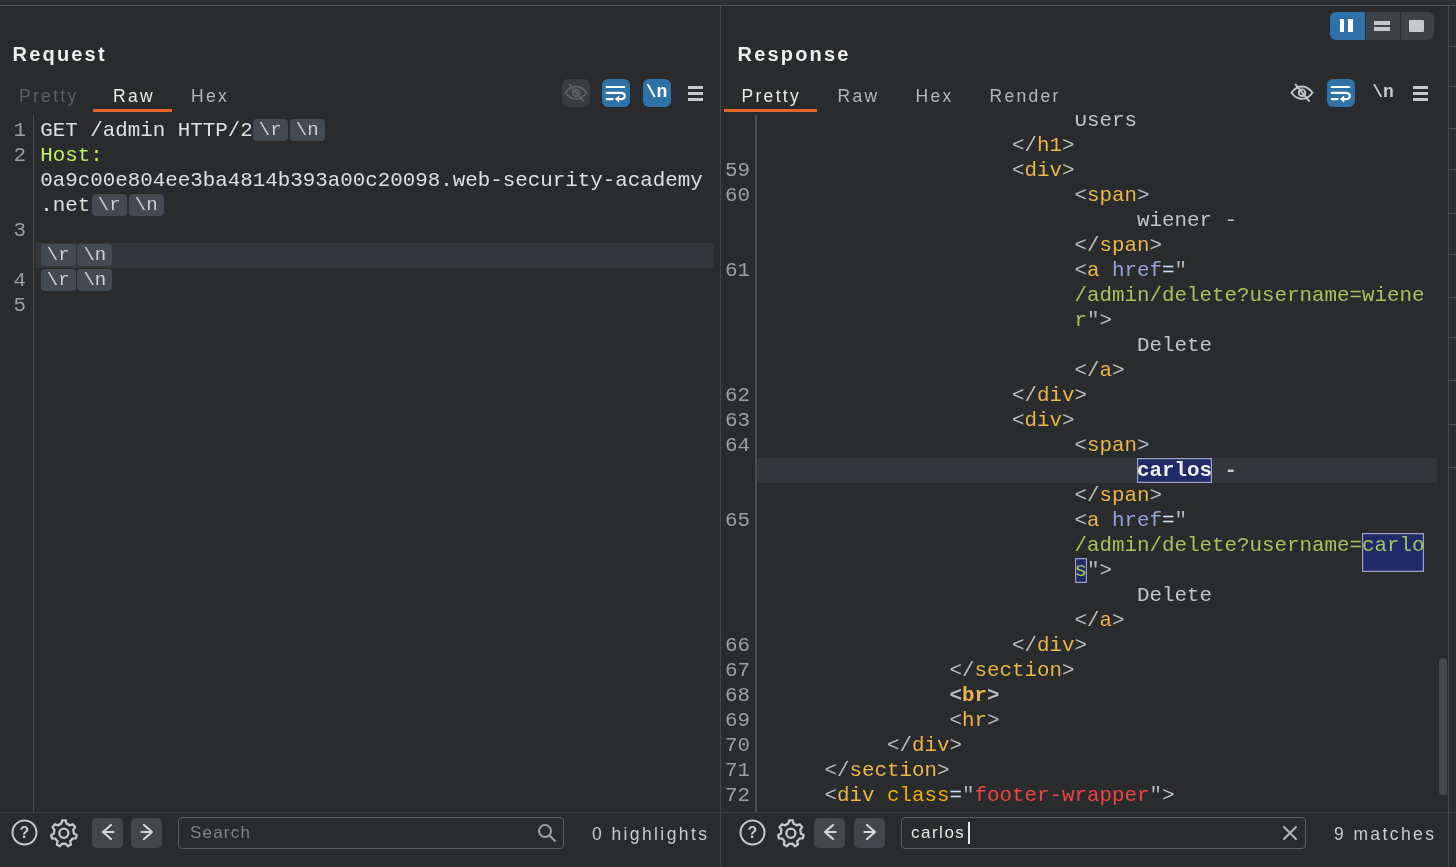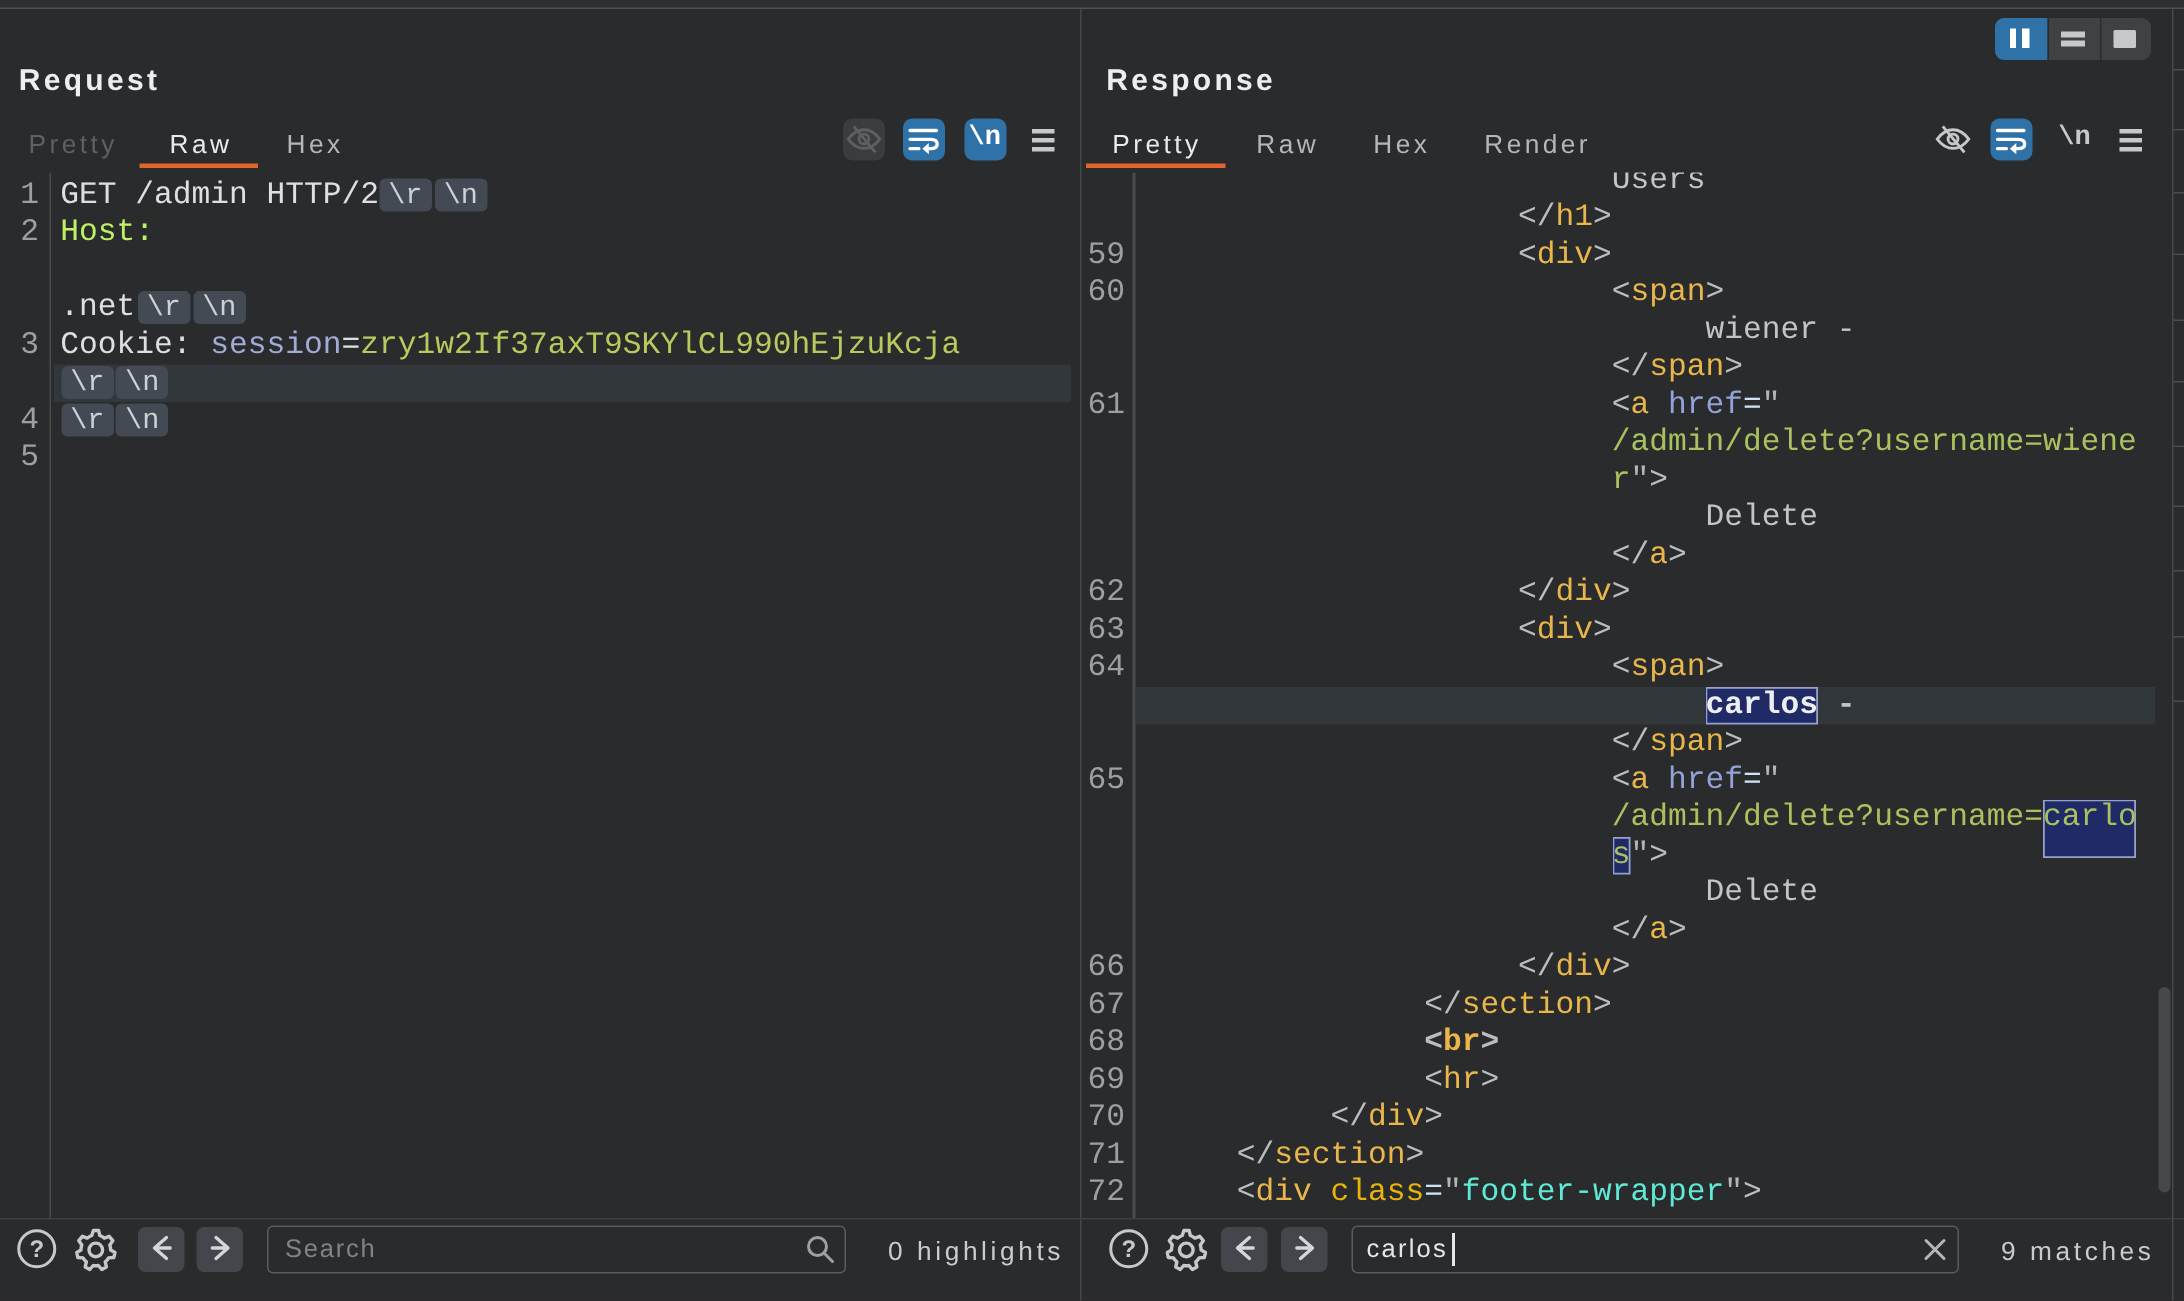--- a/index.html
+++ b/index.html
@@ -79,22 +79,22 @@
 <div style="position:absolute;left:0;top:0;width:1456px;height:867px;clip-path:inset(115px 736px 55px 0);">
 <div class="abs" style="left:33.2px;top:115px;width:1.2px;height:697px;background:#4a4c4e;"></div>
 <div class="abs" style="left:35.6px;top:242.5px;width:678.5px;height:25px;background:#32373c;"></div>
 <div class="num mono" style="left:-34px;top:117.5px;">1</div>
 <div class="num mono" style="left:-34px;top:142.5px;">2</div>
 <div class="num mono" style="left:-34px;top:217.5px;">3</div>
 <div class="num mono" style="left:-34px;top:267.5px;">4</div>
 <div class="num mono" style="left:-34px;top:292.5px;">5</div>
 <div class="row mono" style="left:40.2px;top:117.5px;"><span style="color:#dce0e3">GET&nbsp;/admin&nbsp;HTTP/2</span></div>
 <div class="row mono" style="left:40.2px;top:142.5px;"><span style="color:#bef264">Host:</span></div>
+<div class="row mono" style="left:40.2px;top:167.5px;"><span style="color:#dce0e3">0a9c00e804ee3ba4814b393a00c20098.web-security-academy</span></div>
 <div class="row mono" style="left:40.2px;top:192.5px;"><span style="color:#dce0e3">.net</span></div>
-<div class="row mono" style="left:40.2px;top:217.5px;"><span style="color:#dce0e3">Cookie:&nbsp;</span><span style="color:#a1abd8">session</span><span style="color:#dce0e3">=</span><span style="color:#b8ca5e">zry1w2If37axT9SKYlCL990hEjzuKcja</span></div>
 <div class="chip" style="left:252.7px;top:118.5px;">\r</div>
 <div class="chip" style="left:289.7px;top:118.5px;">\n</div>
 <div class="chip" style="left:91.7px;top:193.5px;">\r</div>
 <div class="chip" style="left:128.7px;top:193.5px;">\n</div>
 <div class="chip" style="left:40.7px;top:243.5px;">\r</div>
 <div class="chip" style="left:77.3px;top:243.5px;">\n</div>
 <div class="chip" style="left:40.7px;top:268.5px;">\r</div>
 <div class="chip" style="left:77.3px;top:268.5px;">\n</div>
 </div>
 <div style="position:absolute;left:0;top:0;width:1456px;height:867px;clip-path:inset(115px 19px 55px 722px);">
@@ -134,21 +134,21 @@
 <div class="row mono" style="left:1074.5px;top:533.3px;"><span style="color:#a9c25f">/admin/delete?username=</span><span style="display:inline-block;background:#1f2a66;box-shadow:inset 0 0 0 1.2px #98a2c8;color:#a9c25f;height:39px;">carlo</span></div>
 <div class="row mono" style="left:1074.5px;top:558.3px;"><span style="display:inline-block;background:#1f2a66;box-shadow:inset 0 0 0 1.2px #98a2c8;color:#a9c25f;height:25px;">s</span><span style="color:#b3b6b8">"</span><span style="color:#bbbec0">&gt;</span></div>
 <div class="row mono" style="left:1137.0px;top:583.3px;"><span style="color:#c2c5c7">Delete</span></div>
 <div class="row mono" style="left:1074.5px;top:608.3px;"><span style="color:#bbbec0">&lt;/</span><span style="color:#e9b64c">a</span><span style="color:#bbbec0">&gt;</span></div>
 <div class="row mono" style="left:1012.0px;top:633.3px;"><span style="color:#bbbec0">&lt;/</span><span style="color:#e9b64c">div</span><span style="color:#bbbec0">&gt;</span></div>
 <div class="row mono" style="left:949.5px;top:658.3px;"><span style="color:#bbbec0">&lt;/</span><span style="color:#e9b64c">section</span><span style="color:#bbbec0">&gt;</span></div>
 <div class="row mono" style="left:949.5px;top:683.3px;font-weight:bold;"><span style="color:#bbbec0">&lt;</span><span style="color:#e9b64c">br</span><span style="color:#bbbec0">&gt;</span></div>
 <div class="row mono" style="left:949.5px;top:708.3px;"><span style="color:#bbbec0">&lt;</span><span style="color:#e9b64c">hr</span><span style="color:#bbbec0">&gt;</span></div>
 <div class="row mono" style="left:887.0px;top:733.3px;"><span style="color:#bbbec0">&lt;/</span><span style="color:#e9b64c">div</span><span style="color:#bbbec0">&gt;</span></div>
 <div class="row mono" style="left:824.5px;top:758.3px;"><span style="color:#bbbec0">&lt;/</span><span style="color:#e9b64c">section</span><span style="color:#bbbec0">&gt;</span></div>
-<div class="row mono" style="left:824.5px;top:783.3px;"><span style="color:#bbbec0">&lt;</span><span style="color:#e9b64c">div</span><span>&nbsp;</span><span style="color:#eab308">class</span><span style="color:#cfe2f5">=</span><span style="color:#b3b6b8">"</span><span style="color:#5eead4">footer-wrapper</span><span style="color:#b3b6b8">"</span><span style="color:#bbbec0">&gt;</span></div>
+<div class="row mono" style="left:824.5px;top:783.3px;"><span style="color:#bbbec0">&lt;</span><span style="color:#e9b64c">div</span><span>&nbsp;</span><span style="color:#eab308">class</span><span style="color:#cfe2f5">=</span><span style="color:#b3b6b8">"</span><span style="color:#ef4444">footer-wrapper</span><span style="color:#b3b6b8">"</span><span style="color:#bbbec0">&gt;</span></div>
 </div>
 <div class="abs" style="left:1438.5px;top:658px;width:8px;height:137px;background:#47484a;border-radius:4px;"></div>
 <div class="abs" style="left:1448.2px;top:5.8px;width:1.3px;height:861.2px;background:#46484a;"></div>
 <div class="abs" style="left:1449.2px;top:46px;width:6.8px;height:1.3px;background:#4a4c4e;"></div>
 <div class="abs" style="left:1449.2px;top:86px;width:6.8px;height:1.3px;background:#4a4c4e;"></div>
 <div class="abs" style="left:1449.2px;top:128px;width:6.8px;height:1.3px;background:#4a4c4e;"></div>
 <div class="abs" style="left:1449.2px;top:169px;width:6.8px;height:1.3px;background:#4a4c4e;"></div>
 <div class="abs" style="left:1449.2px;top:213px;width:6.8px;height:1.3px;background:#4a4c4e;"></div>
 <div class="abs" style="left:1449.2px;top:254px;width:6.8px;height:1.3px;background:#4a4c4e;"></div>
 <div class="abs" style="left:1449.2px;top:297px;width:6.8px;height:1.3px;background:#4a4c4e;"></div>

